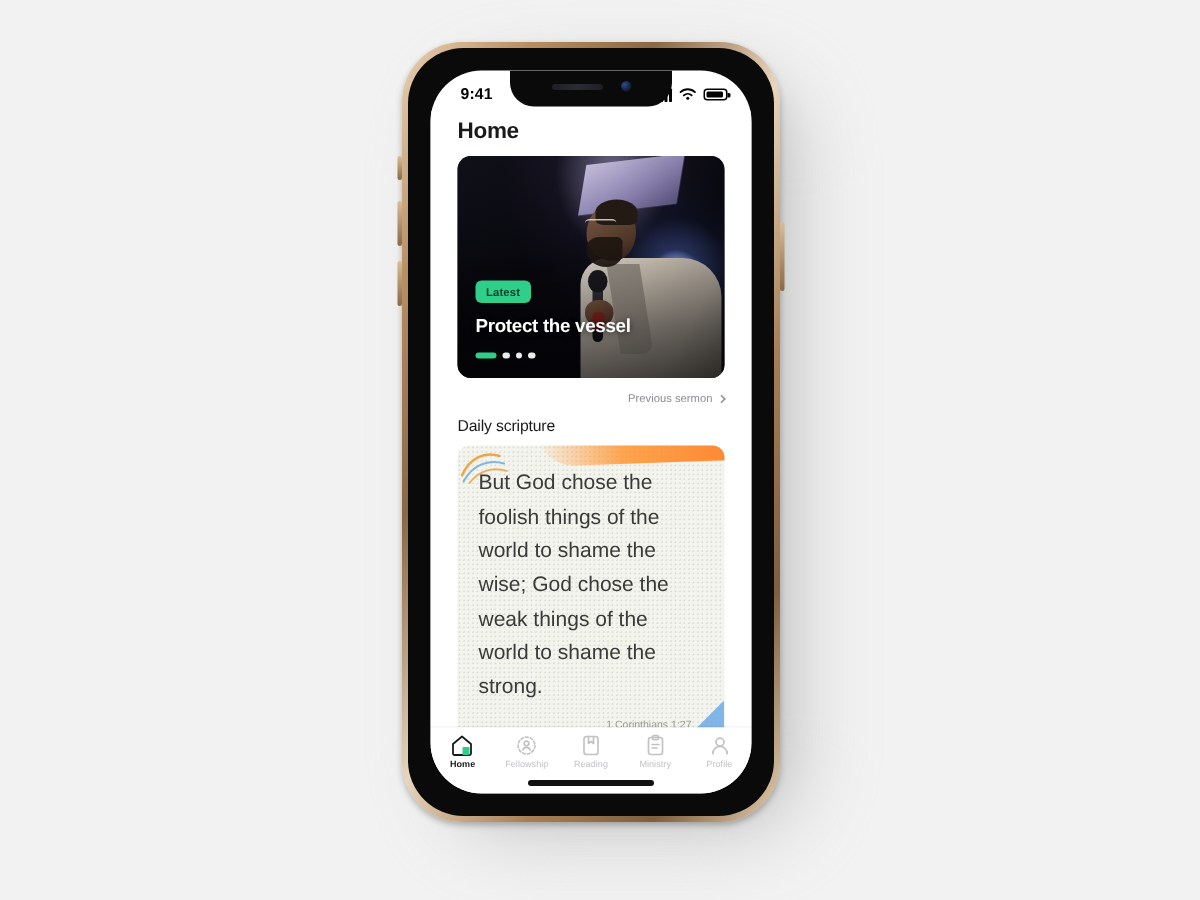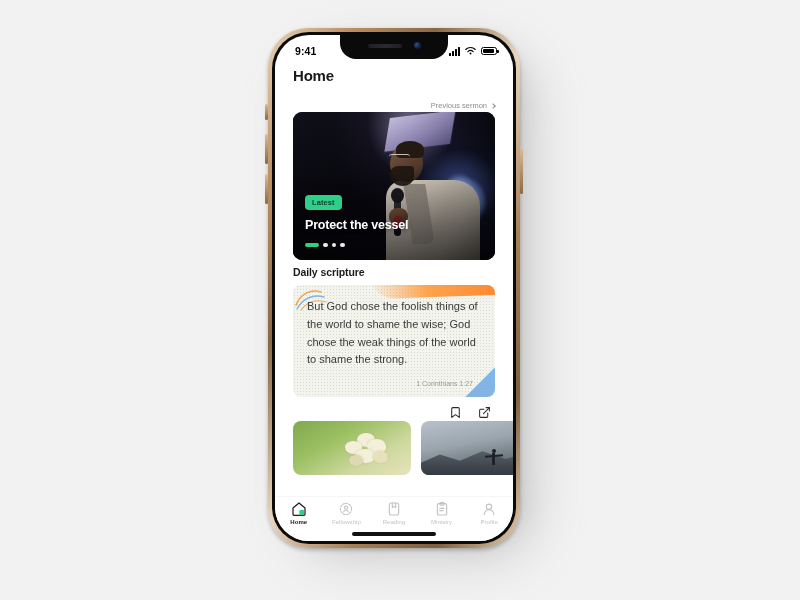--- a/index.html
+++ b/index.html
@@ -44,21 +44,21 @@
     width: 252px; height: 520px;
     border-radius: 40px;
     background: linear-gradient(118deg,#e9d3b6 0%, #b98e62 16%, #8a6844 32%, #e8d5bd 50%, #a87f55 68%, #7e5f3e 84%, #e3cdae 100%);
     padding: 4px;
     box-shadow: 0 2px 4px rgba(0,0,0,.25);
   }
   #bezel {
     width: 100%; height: 100%;
     border-radius: 37px;
     background: #0a0a0a;
-    padding: 3px;
+    padding: 15px;
     position: relative;
   }
   #screen {
     width: 100%; height: 100%;
     border-radius: 34px;
     background: #ffffff;
     overflow: hidden;
     position: relative;
   }
 
@@ -191,21 +191,21 @@
 
   
   #prev-row { display:flex; justify-content:flex-end; padding: 9px 18px 2px; }
   #prev-link { font-size: 7.5px; color: #8d8d92; display:flex; align-items:center; gap: 4px; }
   .chev { display:inline-block; width: 4px; height: 4px; border-right: 1.1px solid currentColor;
           border-top: 1.1px solid currentColor; transform: rotate(45deg); }
 
   
   .section-head { display:flex; align-items:center; justify-content:space-between;
     padding: 6px 18px 7px; }
-  .section-title { font-size: 10.5px; font-weight: 700; color: #1a1a1a; letter-spacing:-.1px;}
+  .section-title { font-size: 10.5px; font-weight: 400; color: #1a1a1a; letter-spacing:-.1px;}
   .see-all { font-size: 7.5px; color: #8d8d92; display:flex; align-items:center; gap:4px;}
 
   
   #scripture-wrap { padding: 0 18px; }
   #scripture {
     position: relative; border-radius: 8px; overflow: hidden;
     background: #f4f4ee;
     padding: 13px 14px 10px;
     min-height: 76px;
   }
@@ -218,21 +218,21 @@
     border-radius: 0 0 0 60px;
     transform: rotate(-2deg);
     filter: blur(.3px);
   }
   #sc-swoosh { position:absolute; left: 2px; top: 2px; width: 46px; height: 24px; }
   #sc-blue {
     position:absolute; right: 0; bottom: 0; width: 30px; height: 30px;
     background: linear-gradient(225deg, rgba(120,180,235,.95), rgba(90,150,215,.7));
     clip-path: polygon(100% 0, 100% 100%, 0 100%);
   }
-  #sc-text { position: relative; font-size: 11px; line-height: 1.62; color: #3a3a3a; max-width: 182px; }
+  #sc-text { position: relative; font-size: 14px; line-height: 1.62; color: #3a3a3a; max-width: 182px; }
   #sc-ref { position: relative; text-align: right; font-size: 7px; color: #9a9a96; margin-top: 11px; padding-right: 8px;}
 
   
   #sc-actions { display:flex; justify-content:flex-end; gap: 16px; padding: 9px 22px 2px; }
   .act-ic { width: 13px; height: 13px; color: #2b2b2b; }
 
   
   #bread-row { display:flex; gap: 10px; padding: 0 18px; }
   .bread-card { height: 54px; border-radius: 8px; overflow:hidden; position:relative; flex: 0 0 118px; }
   #bread-1 { background: linear-gradient(150deg,#7fa84e 0%, #9cc063 35%, #cfd9a0 70%, #e8e2bc 100%); }
@@ -306,27 +306,20 @@
             </svg>
             <div id="battery">
                 <span></span>
               </div>
           </div>
         </div>
 
         <div id="content">
 
           <div id="page-title">Home</div>
-
-          <div id="prev-row">
-            <a id="prev-link">
-              <span>Previous sermon</span>
-              <i class="chev"></i>
-            </a>
-          </div>
 
           <div id="hero-wrap">
             <div id="hero">
               <div id="hero-bg"></div>
               <div id="hero-panel"></div>
               <div id="hero-spot"></div>
               <div id="hero-person">
                 <div id="hp-body"></div>
                 <div id="hp-lapel"></div>
                 <div id="hp-head"></div>
@@ -344,20 +337,27 @@
               <div id="hero-title">Protect the vessel</div>
               <div id="hero-dots">
                 <span class="d active"></span>
                 <span class="d"></span>
                 <span class="d"></span>
                 <span class="d"></span>
               </div>
             </div>
           </div>
 
+          <div id="prev-row">
+            <a id="prev-link">
+              <span>Previous sermon</span>
+              <i class="chev"></i>
+            </a>
+          </div>
+
           <div class="section-head">
             <div class="section-title">Daily scripture</div>
           </div>
 
           <div id="scripture-wrap">
             <div id="scripture">
               <div id="sc-dots"></div>
               <div id="sc-orange"></div>
               <svg id="sc-swoosh" viewBox="0 0 46 24">
                 <path d="M1 18 C6 6, 16 2, 26 5" stroke="#f0a44a" stroke-width="1.6" fill="none" stroke-linecap="round"></path>

